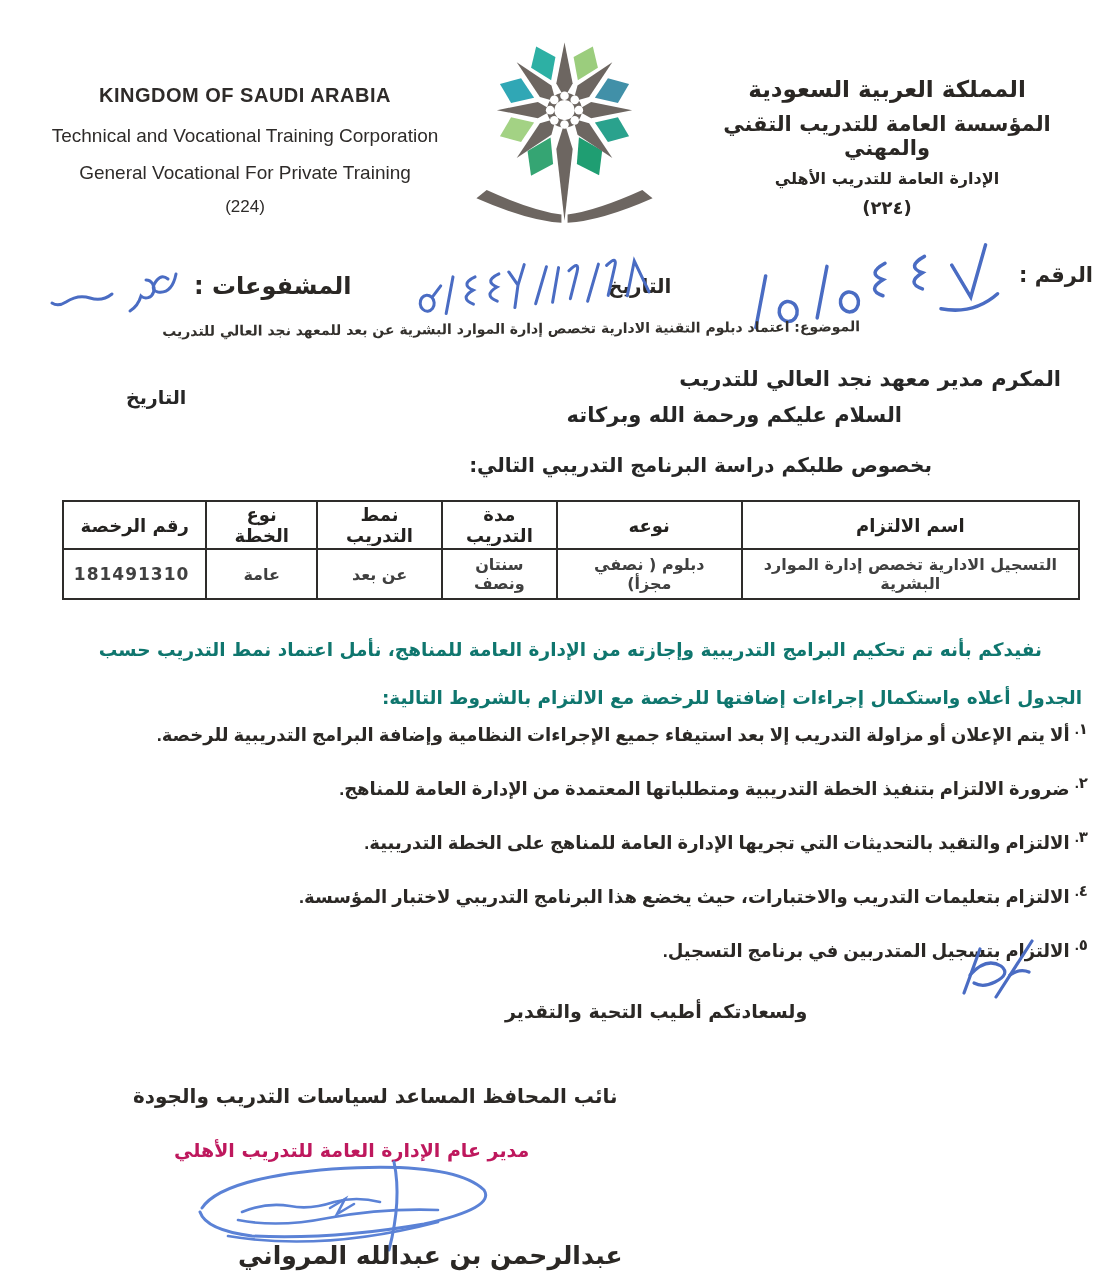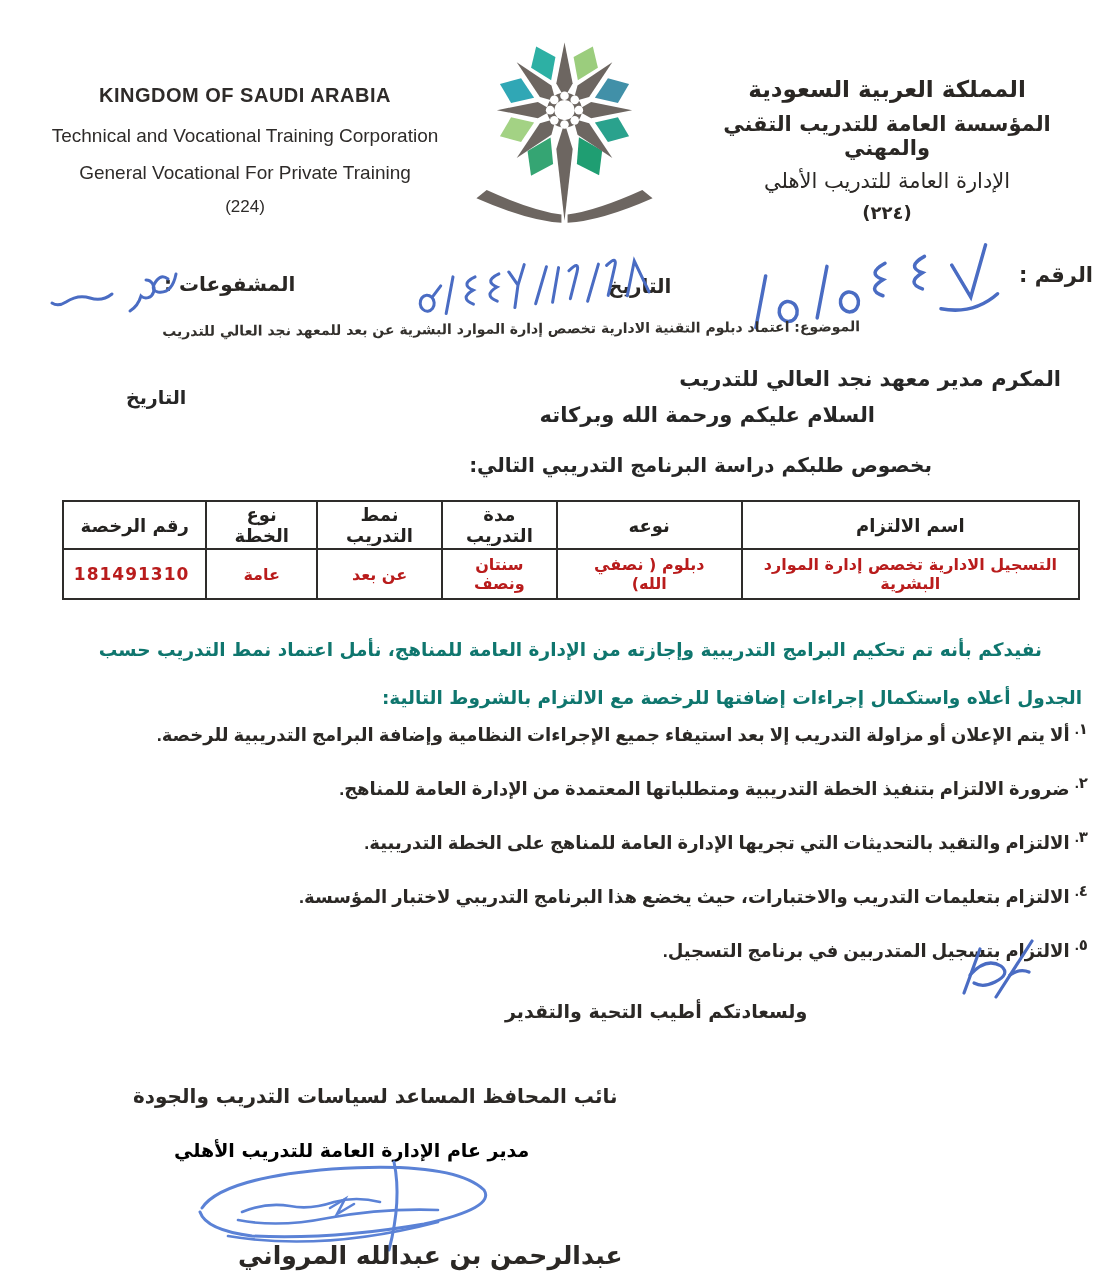--- a/index.html
+++ b/index.html
@@ -14,52 +14,52 @@
   
   .hdr-en{left:30px;top:84px;width:430px;text-align:center;color:#2e2b29;}
   .hdr-en .l1{font-size:20px;font-weight:700;letter-spacing:.5px;margin-bottom:18px;}
   .hdr-en .l2{font-size:19px;font-weight:500;margin-bottom:15px;}
   .hdr-en .l3{font-size:19px;font-weight:500;margin-bottom:13px;}
   .hdr-en .l4{font-size:17px;font-weight:500;}
   
   .hdr-ar{right:26px;top:76px;width:410px;text-align:center;color:#2a2724;}
   .hdr-ar .l1{font-size:23px;font-weight:700;margin-bottom:10px;}
   .hdr-ar .l2{font-size:21px;font-weight:700;margin-bottom:9px;}
-  .hdr-ar .l3{font-size:21px;font-weight:400;margin-bottom:9px;}
+  .hdr-ar .l3{font-size:16px;font-weight:700;margin-bottom:9px;}
   .hdr-ar .l4{font-size:18px;font-weight:700;}
   
   .lbl{font-weight:700;color:#2a2724;white-space:nowrap;}
   .num-label{right:25px;top:263px;font-size:21px;}
   .date-label{left:608px;top:274px;font-size:20px;}
-  .attach-label{left:164px;top:272px;font-size:20px;text-align:right;}
+  .attach-label{left:194px;top:272px;font-size:24px;text-align:right;}
   .subject{left:68px;top:321px;width:792px;font-size:14px;font-weight:700;
            text-align:right;color:#33302c;transform:rotate(-.4deg);}
   
   .addressee{right:57px;top:367px;font-size:21px;font-weight:700;}
   .honorific{left:126px;top:386px;font-size:19px;font-weight:700;}
-  .greeting{right:243px;top:403px;font-size:21px;font-weight:700;}
+  .greeting{right:216px;top:403px;font-size:21px;font-weight:700;}
   .intro{right:186px;top:453px;font-size:20px;font-weight:700;}
   
   .ptable{left:62px;top:500px;width:1018px;border-collapse:collapse;table-layout:fixed;}
   .ptable th,.ptable td{border:2px solid #2e2c2a;text-align:center;vertical-align:middle;padding:2px 16px;}
   .ptable th{height:42px;font-size:18px;font-weight:700;color:#242220;}
-  .ptable td{height:44px;font-size:16px;font-weight:700;color:#b91c1c;}
+  .ptable td{height:44px;font-size:16px;font-weight:700;color:#404040;}
   .ptable td.lic{font-family:"DejaVu Sans",sans-serif;font-size:17px;letter-spacing:1px;font-weight:600;}
   
   .paragraph{right:36px;left:80px;top:626px;font-size:18.5px;font-weight:700;
              text-align:right;line-height:48px;color:#0f766e;}
   .paragraph .indent{display:inline-block;width:40px;}
   .conds{right:30px;left:66px;top:714px;}
   .cond{direction:rtl;text-align:right;font-size:18px;font-weight:700;
         line-height:29px;margin-bottom:18px;color:#2b2825;}
   .cond .n{font-size:15px;vertical-align:7px;margin-left:5px;}
   .closing{left:505px;top:1000px;font-size:19px;font-weight:700;color:#2b2825;}
   
   .sig-t1{left:133px;top:1084px;font-size:20px;font-weight:700;color:#2b2825;}
-  .sig-t2{left:174px;top:1139px;font-size:19px;font-weight:700;color:#000000;}
+  .sig-t2{left:174px;top:1139px;font-size:19px;font-weight:700;color:#be185d;}
   .sig-name{left:238px;top:1241px;font-size:25px;font-weight:700;color:#2b2825;}
   svg{display:block;}
 </style>
 </head>
 <body>
 
 <div class="page">
 
   <div class="abs hdr-en en">
     <div class="l1">KINGDOM OF SAUDI ARABIA</div>
@@ -186,21 +186,21 @@
         <tr>
       <th>اسم الالتزام</th>
       <th>نوعه</th>
       <th>مدة التدريب</th>
       <th>نمط التدريب</th>
       <th>نوع الخطة</th>
       <th>رقم الرخصة</th>
     </tr>
     <tr>
       <td>التسجيل الادارية تخصص إدارة الموارد البشرية</td>
-      <td>دبلوم ( نصفي الله)</td>
+      <td>دبلوم ( نصفي مجزأ)</td>
       <td>سنتان ونصف</td>
       <td>عن بعد</td>
       <td>عامة</td>
       <td class="lic">181491310</td>
     </tr>
   </tbody>
     </table>
 
   <div class="abs paragraph ar"><span class="indent"></span><span>نفيدكم بأنه تم تحكيم البرامج التدريبية وإجازته من الإدارة العامة للمناهج، نأمل اعتماد نمط التدريب حسب الجدول أعلاه واستكمال إجراءات إضافتها للرخصة مع الالتزام بالشروط التالية:</span></div>
 

